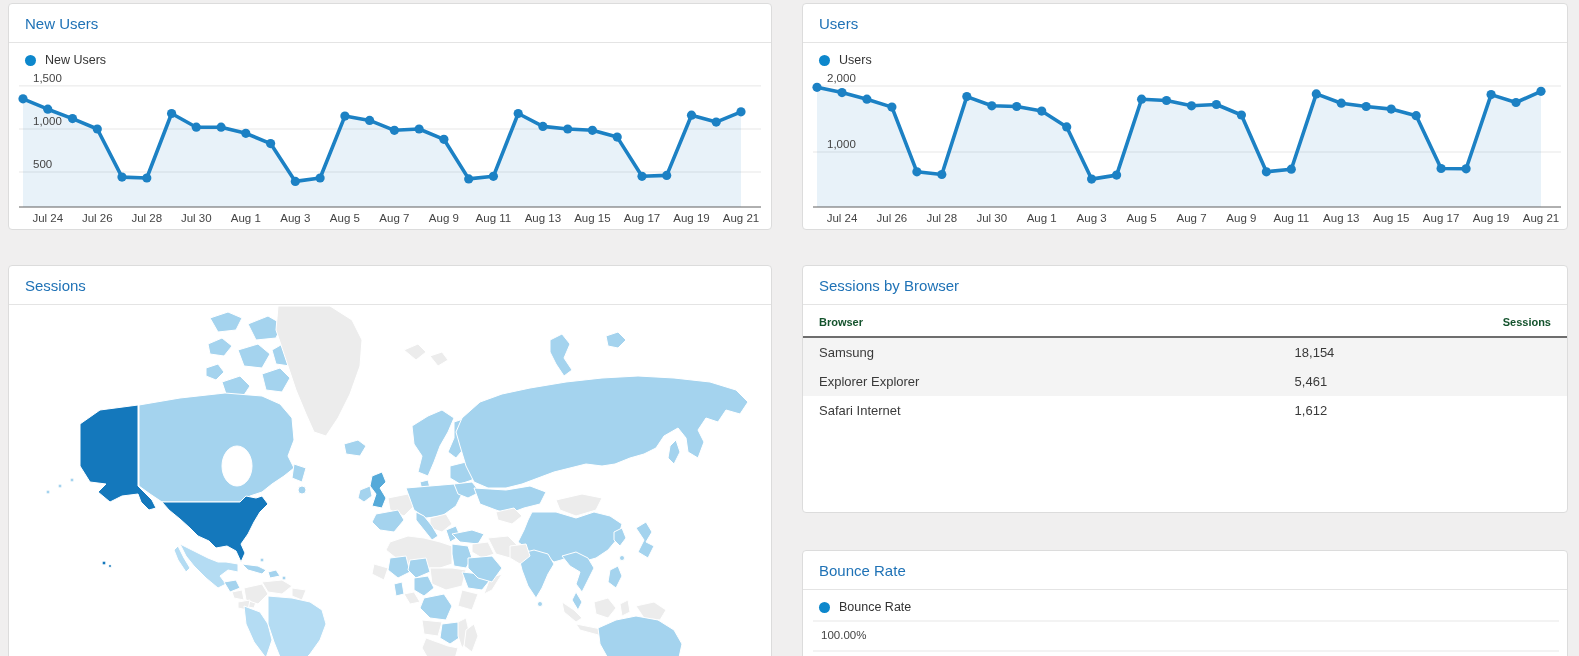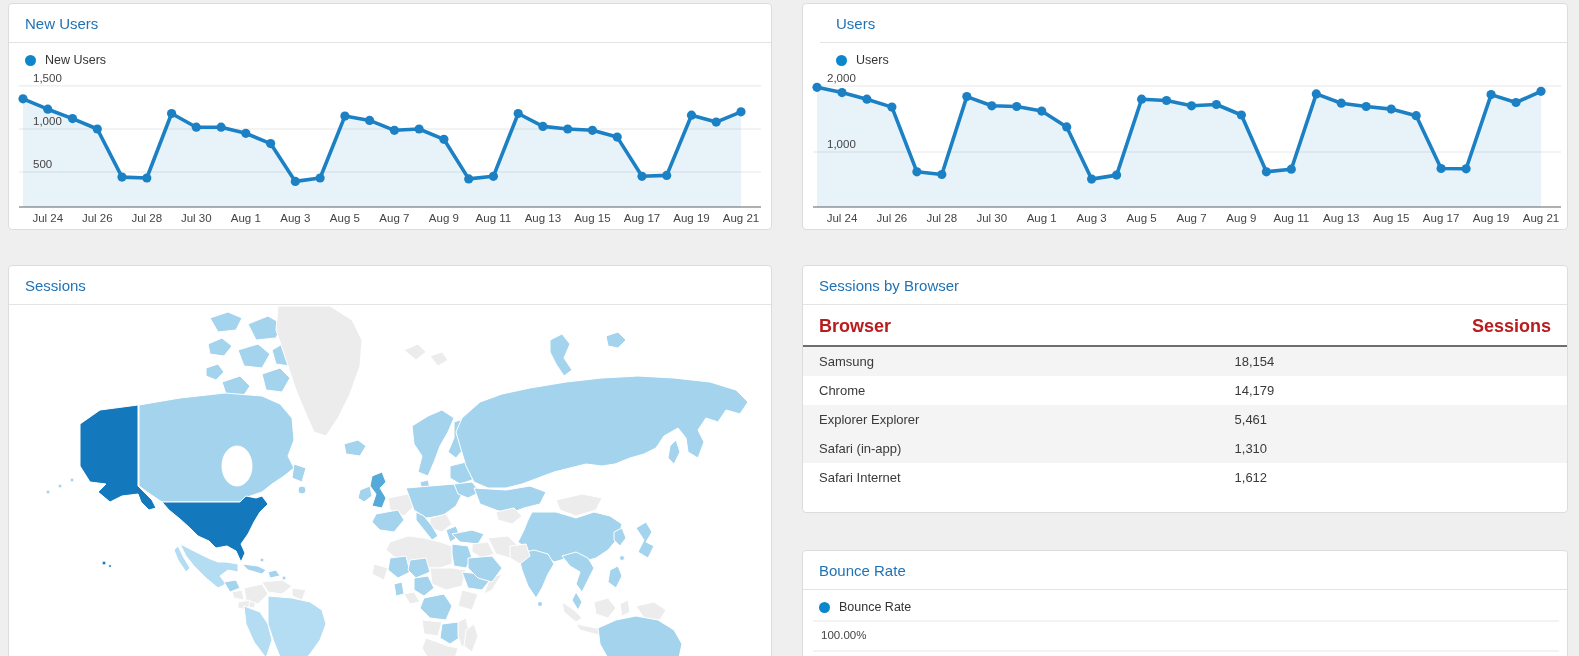--- a/index.html
+++ b/index.html
@@ -1,38 +1,38 @@
 <!DOCTYPE html>
 <html style="--accent: #1f72b6; --line: #1c81c4; --legend: #0d87cc; --areafill: rgba(28,129,196,0.10); --map-dark: #1478bc; --map-mid: #56aad9; --map-light: #a4d3ee; --map-light2: #b4dcf3; --map-gray: #ececec;"><head>
 <meta charset="utf-8">
 <style>
   html,body{margin:0;padding:0;}
   .stage{position:relative;width:1579px;height:656px;background:#f0efef;overflow:hidden;
          font-family:"Liberation Sans",sans-serif;-webkit-font-smoothing:antialiased;}
   .panel{position:absolute;background:#fff;border:1px solid #dcdcdc;border-radius:4px;
          box-sizing:border-box;overflow:hidden;}
   #p-new-users{left:8px;top:3px;width:764px;height:227px;}
-  #p-users{left:802px;top:3px;width:766px;height:227px;padding-left:17px;}
+  #p-users{left:802px;top:3px;width:766px;height:227px;}
   #p-map{left:8px;top:265px;width:764px;height:440px;}
   #p-table{left:802px;top:265px;width:766px;height:248px;}
   #p-bounce{left:802px;top:550px;width:766px;height:240px;}
   .panel-head{border-bottom:1px solid #e4e4e4;}
   .panel-title{font-size:15px;color:var(--accent);padding:11px 16px 10px;cursor:pointer;}
   .legend{display:flex;align-items:center;gap:9px;padding:10px 16px 0;font-size:12.5px;color:#333;}
   .legend-dot{width:11px;height:11px;border-radius:50%;background:var(--legend);flex:0 0 auto;}
   .chart-svg{position:absolute;left:10px;top:68px;overflow:visible;}
   .grid{stroke:#e7e7e7;stroke-width:1;}
   .axis{stroke:#616161;stroke-width:1;}
   .area{fill:var(--areafill);stroke:none;}
   .line{fill:none;stroke:var(--line);stroke-width:3.6;stroke-linejoin:round;stroke-linecap:round;}
   .dot{fill:var(--line);}
   .ylab,.xlab{font-size:11.5px;fill:#444;font-family:"Liberation Sans",sans-serif;}
   
   .browser-table{width:100%;border-collapse:collapse;font-size:13px;color:#3a3a3a;margin-top:3px;}
-  .browser-table th{font-size:18px;color:#b91c1c;font-weight:bold;padding:8px 16px;
+  .browser-table th{font-size:11px;color:#14532d;font-weight:bold;padding:8px 16px;
                     border-bottom:2px solid #6e6e6e;text-align:left;}
   .browser-table th:last-child{text-align:right;}
   .browser-table td{padding:7px 16px;}
   .browser-table td:last-child{text-align:left;}
   .browser-table tr.shaded{background:#f4f4f4;}
   
   .map-svg{position:absolute;left:1px;top:40px;}
   .map-svg path,.map-svg circle,.map-svg ellipse{stroke:#fff;stroke-width:1;stroke-linejoin:round;}
   .mq-d{fill:var(--map-dark);}
   .mq-m{fill:var(--map-mid);}
@@ -315,31 +315,23 @@
         <tr>
           <th>Browser</th>
           <th>Sessions</th>
         </tr>
       </thead>
       <tbody>
           <tr class="shaded">
             <td>Samsung</td>
             <td>18,154</td>
           </tr>
-          <tr>
-            <td>Chrome</td>
-            <td>14,179</td>
-          </tr>
           <tr class="shaded">
             <td>Explorer Explorer</td>
             <td>5,461</td>
-          </tr>
-          <tr class="shaded">
-            <td>Safari (in-app)</td>
-            <td>1,310</td>
           </tr>
           <tr>
             <td>Safari Internet</td>
             <td>1,612</td>
           </tr>
         </tbody>
     </table>
   </div>
 
   <div class="panel" id="p-bounce">

